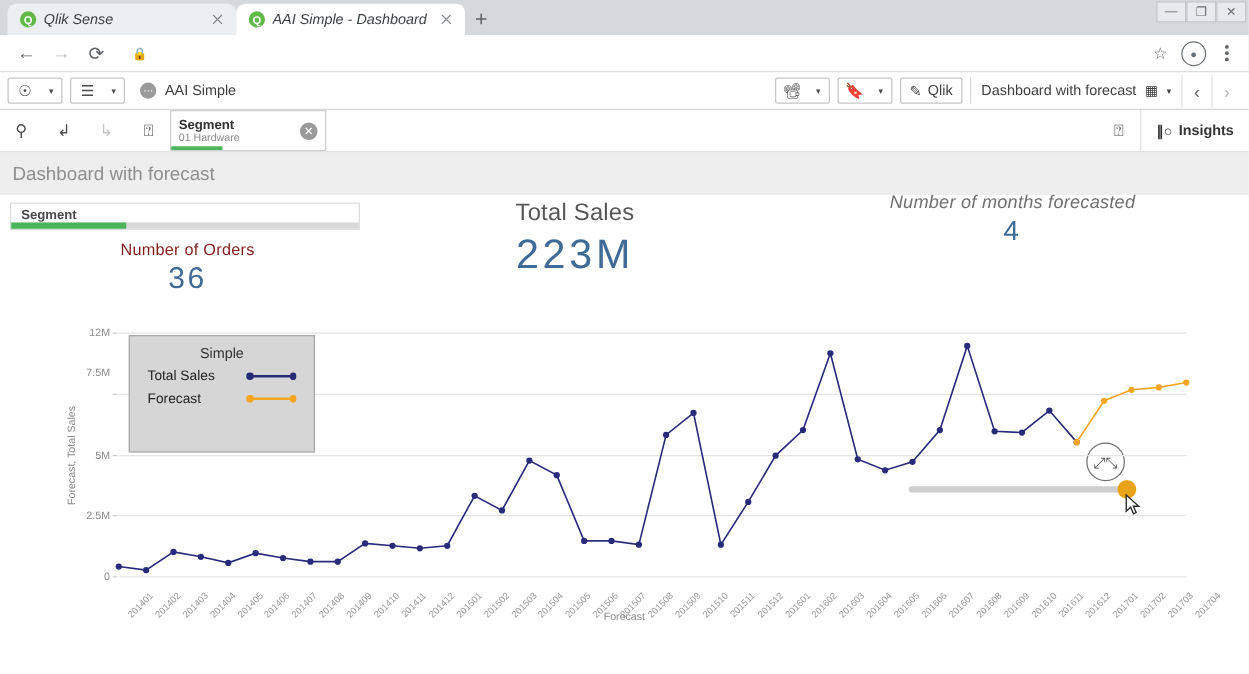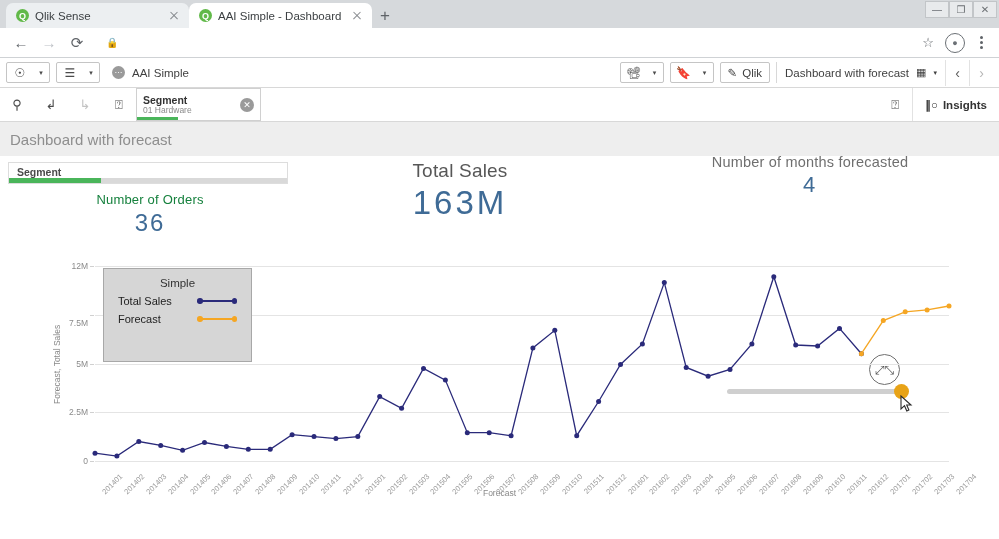--- a/index.html
+++ b/index.html
@@ -11,21 +11,21 @@
 
   
   .browser { width: 999px; height: 539px; display: flex; flex-direction: column; background:#d6d9dc; }
 
   .tabstrip { height: 28px; background: #d6d9dc; display: flex; align-items: flex-end; position: relative; padding-left: 6px; }
   .tab { height: 25px; display:flex; align-items:center; gap:6px; padding: 0 8px 0 10px;
          border-radius: 7px 7px 0 0; font-size: 11px; color:#3c4043; background:#eceff1; width:183px; position:relative; }
   .tab.active { background: #fff; }
   .tab-favicon { width: 13px; height: 13px; border-radius: 50%; background:#61b949; color:#fff;
                  font-size:9px; display:flex; align-items:center; justify-content:center; flex:none; font-weight:bold; }
-  .tab-title { flex:1; white-space:nowrap; overflow:hidden; text-overflow:clip; font-size:11.5px; }
+  .tab-title { flex:1; white-space:nowrap; overflow:hidden; text-overflow:clip; font-size:11.5px;font-style:italic; }
   .tab-close { width:14px; height:14px; flex:none; position:relative; opacity:.75; }
   .tab-close::before, .tab-close::after { content:""; position:absolute; left:2px; top:6.5px; width:10px; height:1.2px; background:#5f6368; }
   .tab-close::before { transform: rotate(45deg); }
   .tab-close::after { transform: rotate(-45deg); }
   .newtab { width: 26px; height:25px; display:flex; align-items:center; justify-content:center;
             font-size:17px; color:#5f6368; font-weight:300; }
   .wincontrols { position:absolute; right:2px; top:1px; display:flex; gap:0px; }
   .wincontrols div { width:24px; height:17px; display:flex; align-items:center; justify-content:center;
                      font-size:10px; color:#6b6f73; border:1px solid #c2c5c8; background:#e8eaec; }
 
@@ -85,28 +85,28 @@
 
   .sheetbody { flex:1; background:#fff; position:relative; }
 
   .segbox { position:absolute; left:8px; top:6px; width:280px; height:22px; border:1px solid #ddd;
             background:#fff; }
   .segbox .lbl { font-size:10.5px; font-weight:bold; color:#4a4a4a; padding:3px 0 0 8px; }
   .segbox .prog { position:absolute; left:0; bottom:0; height:5px; width:100%; background:#d9d9d9; }
   .segbox .prog i { display:block; height:100%; background:#4ab55a; }
 
   .kpi { position:absolute; text-align:center; }
-  .kpi .kl { font-size:13px; color:#15803d; letter-spacing:.2px; }
+  .kpi .kl { font-size:13px; color:#7f1d1d; letter-spacing:.2px; }
   .kpi .kv { font-size:24px; color:#3f6b96; letter-spacing:2px; margin-top:2px; }
   .kpi-orders { left:60px; top:36px; width:180px; }
   .kpi-sales { left:360px; top:4px; width:200px; }
   .kpi-sales .kl { font-size:19px; color:#575757; }
   .kpi-sales .kv { font-size:33px; letter-spacing:3px; }
   .kpi-fc { left:670px; top:-2px; width:280px; }
-  .kpi-fc .kl { font-size:14.5px; color:#6f6f6f; }
+  .kpi-fc .kl { font-size:14.5px; color:#6f6f6f;font-style:italic; }
   .kpi-fc .kv { font-size:22px; }
 
   .sliderwrap { position:absolute; left:727px; top:225px; width:180px; height:22px; }
   .slider-track { position:absolute; left:0; top:8px; width:176px; height:5px; background:#cfcfcf; border-radius:3px; }
   .slider-handle { position:absolute; left:167px; top:3px; width:15px; height:15px; border-radius:50%; background:#e8a317; }
   .expandbtn { position:absolute; left:869px; top:198px; width:31px; height:31px; border-radius:50%;
                border:1px solid #6f6f6f; display:flex; align-items:center; justify-content:center;
                font-size:12px; color:#555; background:#fff; }
   .cursor { position:absolute; left:900px; top:239px; width:14px; height:18px; }
 
@@ -248,21 +248,21 @@
           </div>
       </div>
 
       <div class="kpi kpi-orders">
         <div class="kl">Number of Orders</div>
         <div class="kv">36</div>
       </div>
 
       <div class="kpi kpi-sales">
         <div class="kl">Total Sales</div>
-        <div class="kv">163M</div>
+        <div class="kv">223M</div>
       </div>
 
       <div class="kpi kpi-fc">
         <div class="kl">Number of months forecasted</div>
         <div class="kv">4</div>
       </div>
 
       <div class="sliderwrap">
         <div class="slider-track"></div>
         <div class="slider-handle"></div>
@@ -283,21 +283,21 @@
               <div class="gridline" style="top: 195px;"></div>
               <div class="ylabel" style="top: 195px;">0</div>
               <div class="ytick" style="top: 195px;"></div>
               <div class="gridline" style="top: 146.25px;"></div>
               <div class="ylabel" style="top: 146.25px;">2.5M</div>
               <div class="ytick" style="top: 146.25px;"></div>
               <div class="gridline" style="top: 97.5px;"></div>
               <div class="ylabel" style="top: 97.5px;">5M</div>
               <div class="ytick" style="top: 97.5px;"></div>
               <div class="gridline" style="top: 48.75px;"></div>
-              <div class="ylabel" style="top: 57px;">7.5M</div>
+              <div class="ylabel" style="top: 32px;">7.5M</div>
               <div class="ytick" style="top: 48.75px;"></div>
               <div class="gridline" style="top: 0px;"></div>
               <div class="ylabel" style="top: 0px;">12M</div>
               <div class="ytick" style="top: 0px;"></div>
             </div>
           <svg class="lines" id="lines-svg" viewBox="0 0 854 195" preserveAspectRatio="none">
               <polyline points="0.0,187.2 21.9,190.1 43.8,175.5 65.7,179.4 87.6,184.3 109.5,176.5 131.4,180.4 153.3,183.3 175.2,183.3 197.1,168.7 219.0,170.6 240.9,172.6 262.8,170.6 284.7,130.6 306.6,142.3 328.5,102.4 350.4,114.1 372.3,166.7 394.2,166.7 416.1,169.7 437.9,81.9 459.8,64.3 481.7,169.7 503.6,135.5 525.5,98.5 547.4,78.0 569.3,16.6 591.2,101.4 613.1,110.2 635.0,103.4 656.9,78.0 678.8,10.7 700.7,79.0 722.6,80.0 744.5,62.4 766.4,87.7" fill="none" stroke="#2a2a7a" stroke-width="1.3"></polyline>
               <circle cx="0.0" cy="187.2" r="2.5" fill="#2a2a7a"></circle>
               <circle cx="21.9" cy="190.1" r="2.5" fill="#2a2a7a"></circle>
               <circle cx="43.8" cy="175.5" r="2.5" fill="#2a2a7a"></circle>

